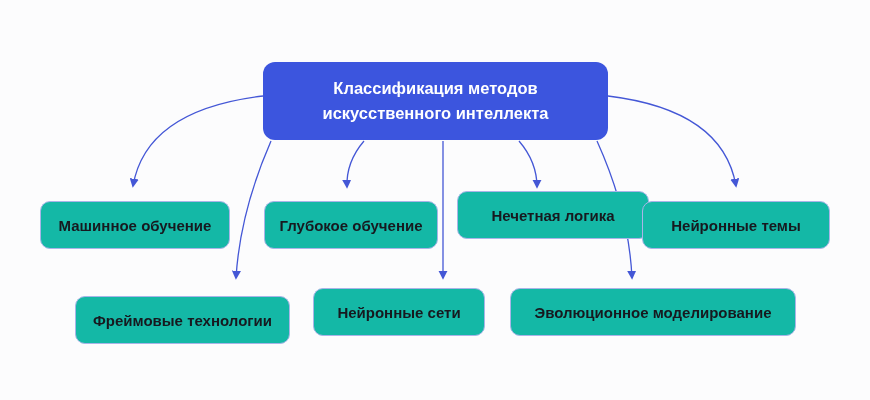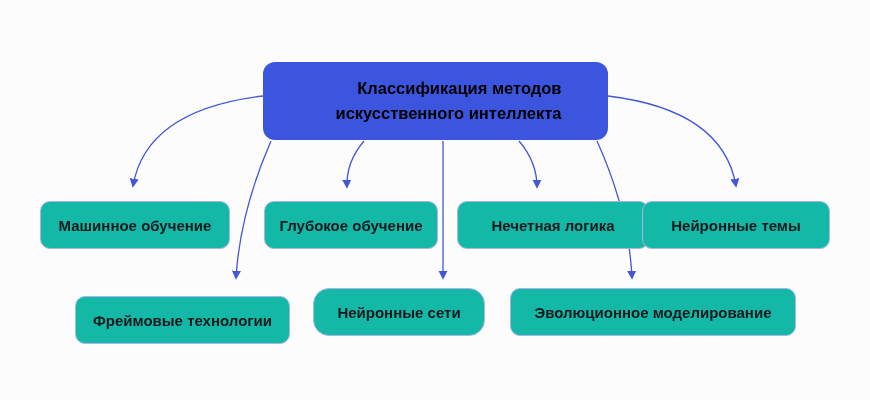--- a/index.html
+++ b/index.html
@@ -29,25 +29,25 @@
     width: 345px;
     height: 78px;
     background: #3c55de;
     border-radius: 12px;
     display: flex;
     align-items: center;
     justify-content: center;
     box-sizing: border-box;
   }
   .root-node .label {
-    color: #000000;
+    color: #ffffff;
     font-size: 16.5px;
     font-weight: 600;
     line-height: 1.5;
-    text-align: right;
+    text-align: center;
     max-width: 252px;
   }
   .node {
     position: absolute;
     height: 48px;
     background: #14b8a6;
     border: 1px solid #a9b4e8;
     border-radius: 10px;
     display: flex;
     align-items: center;
@@ -56,24 +56,24 @@
   }
   .node .label {
     color: #17191f;
     font-size: 15px;
     font-weight: 600;
     white-space: nowrap;
     text-align: center;
   }
   .n1 { left: 40px;  top: 201px; width: 190px; }
   .n2 { left: 264px; top: 201px; width: 174px; }
-  .n3 { left: 457px; top: 201px; width: 192px; justify-content: center; }
+  .n3 { left: 457px; top: 191px; width: 192px; justify-content: center; }
   .n4 { left: 642px; top: 201px; width: 188px; }
   .n5 { left: 75px;  top: 288px; width: 215px; margin-top: 8px; }
-  .n6 { left: 313px; top: 288px; width: 172px; border-radius: 16px; }
+  .n6 { left: 313px; top: 288px; width: 172px; }
   .n7 { left: 510px; top: 288px; width: 286px; }
 </style>
 </head>
 <body>
 
 <div class="canvas">
 
   <svg class="arrows" viewBox="0 0 870 400" xmlns="http://www.w3.org/2000/svg" aria-hidden="true">
     <defs>
       <marker id="arrowhead" viewBox="0 0 10 10" refX="8" refY="5" markerWidth="7" markerHeight="7" orient="auto-start-reverse">

